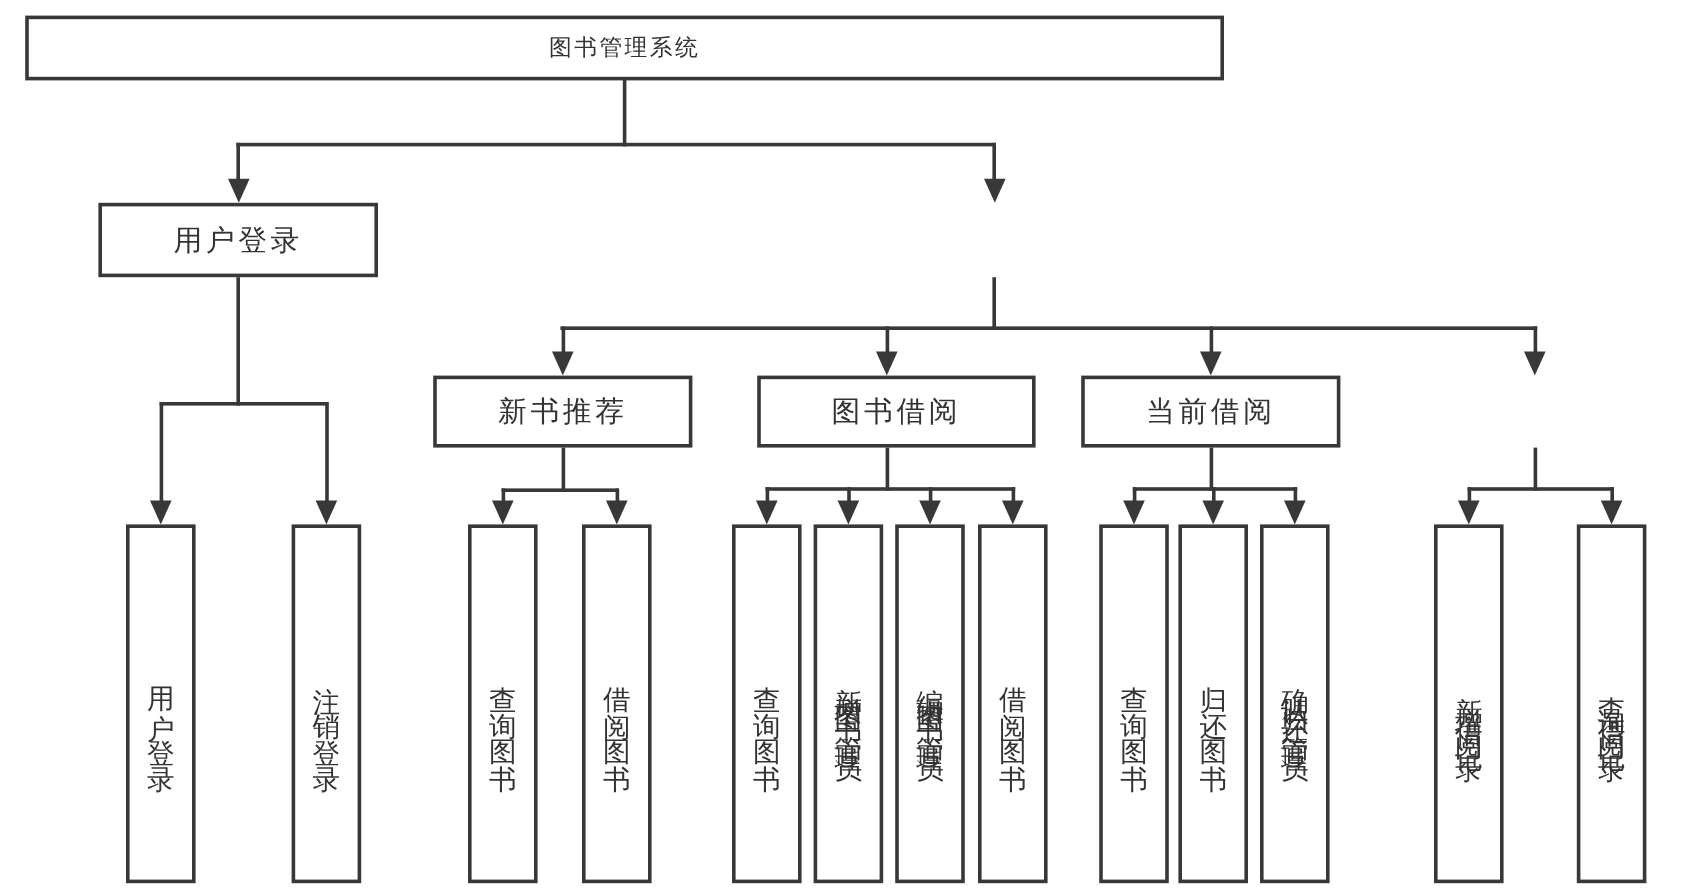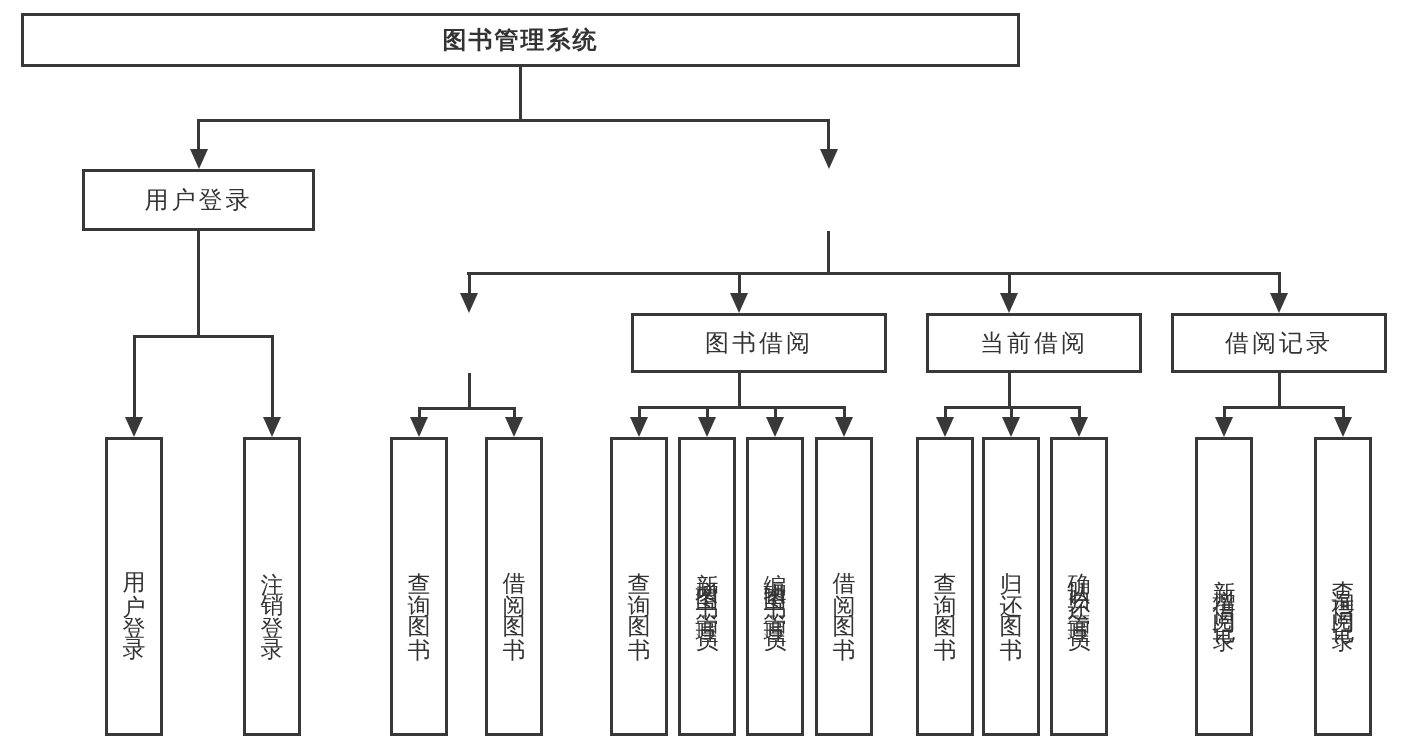--- a/index.html
+++ b/index.html
@@ -21,21 +21,21 @@
     display: flex;
     align-items: center;
     justify-content: center;
   }
   .hlabel {
     font-size: 24px;
     letter-spacing: 3px;
     white-space: nowrap;
     color: #333333;
   }
-  .title-label { font-size: 24px; letter-spacing: 2px; font-weight: bold; }
+  .title-label { font-size: 19px; letter-spacing: 2px; }
   .vbox { width: 58px; height: 299px; }
   .vtext {
     writing-mode: vertical-rl;
     text-orientation: mixed;
     font-size: 23px;
     line-height: 1;
     color: #333333;
   }
   .ls-loose { letter-spacing: 22px; margin-bottom: -22px; }
   .ls-med   { letter-spacing: 10px; margin-bottom: -10px; }
@@ -100,28 +100,28 @@
   <div class="hline" style="left:467px; top:272px; width:814px;"></div>
   <div class="vline" style="left:468px; top:272px; height:23px;"></div>
   <div class="ahead" style="left:460px; top:293px;"></div>
   <div class="vline" style="left:738px; top:272px; height:23px;"></div>
   <div class="ahead" style="left:730px; top:293px;"></div>
   <div class="vline" style="left:1008px; top:272px; height:23px;"></div>
   <div class="ahead" style="left:1000px; top:293px;"></div>
   <div class="vline" style="left:1278px; top:272px; height:23px;"></div>
   <div class="ahead" style="left:1270px; top:293px;"></div>
 
-  <div class="box" style="left:631px; top:313px; width:256px; height:60px;align-items:center;">
+  <div class="box" style="left:361px; top:313px; width:216px; height:60px;">
+    <span class="hlabel">新书推荐</span>
+  </div>
+  <div class="box" style="left:631px; top:313px; width:232px; height:60px;align-items:center;">
     <span class="hlabel">图书借阅</span>
   </div>
-  <div class="box" style="left:901px; top:313px; width:216px; height:60px;margin-left:25px;">
+  <div class="box" style="left:901px; top:313px; width:216px; height:60px;">
     <span class="hlabel">当前借阅</span>
-  </div>
-  <div class="box" style="left:1171px; top:313px; width:216px; height:60px;">
-    <span class="hlabel">借阅记录</span>
   </div>
 
   <div class="vline" style="left:468px; top:373px; height:37px;"></div>
   <div class="hline" style="left:418px; top:407px; width:97px;"></div>
   <div class="vline" style="left:418px; top:407px; height:13px;"></div>
   <div class="ahead" style="left:410px; top:417px;"></div>
   <div class="vline" style="left:513px; top:407px; height:13px;"></div>
   <div class="ahead" style="left:505px; top:417px;"></div>
 
   <div class="vline" style="left:738px; top:373px; height:36px;"></div>

